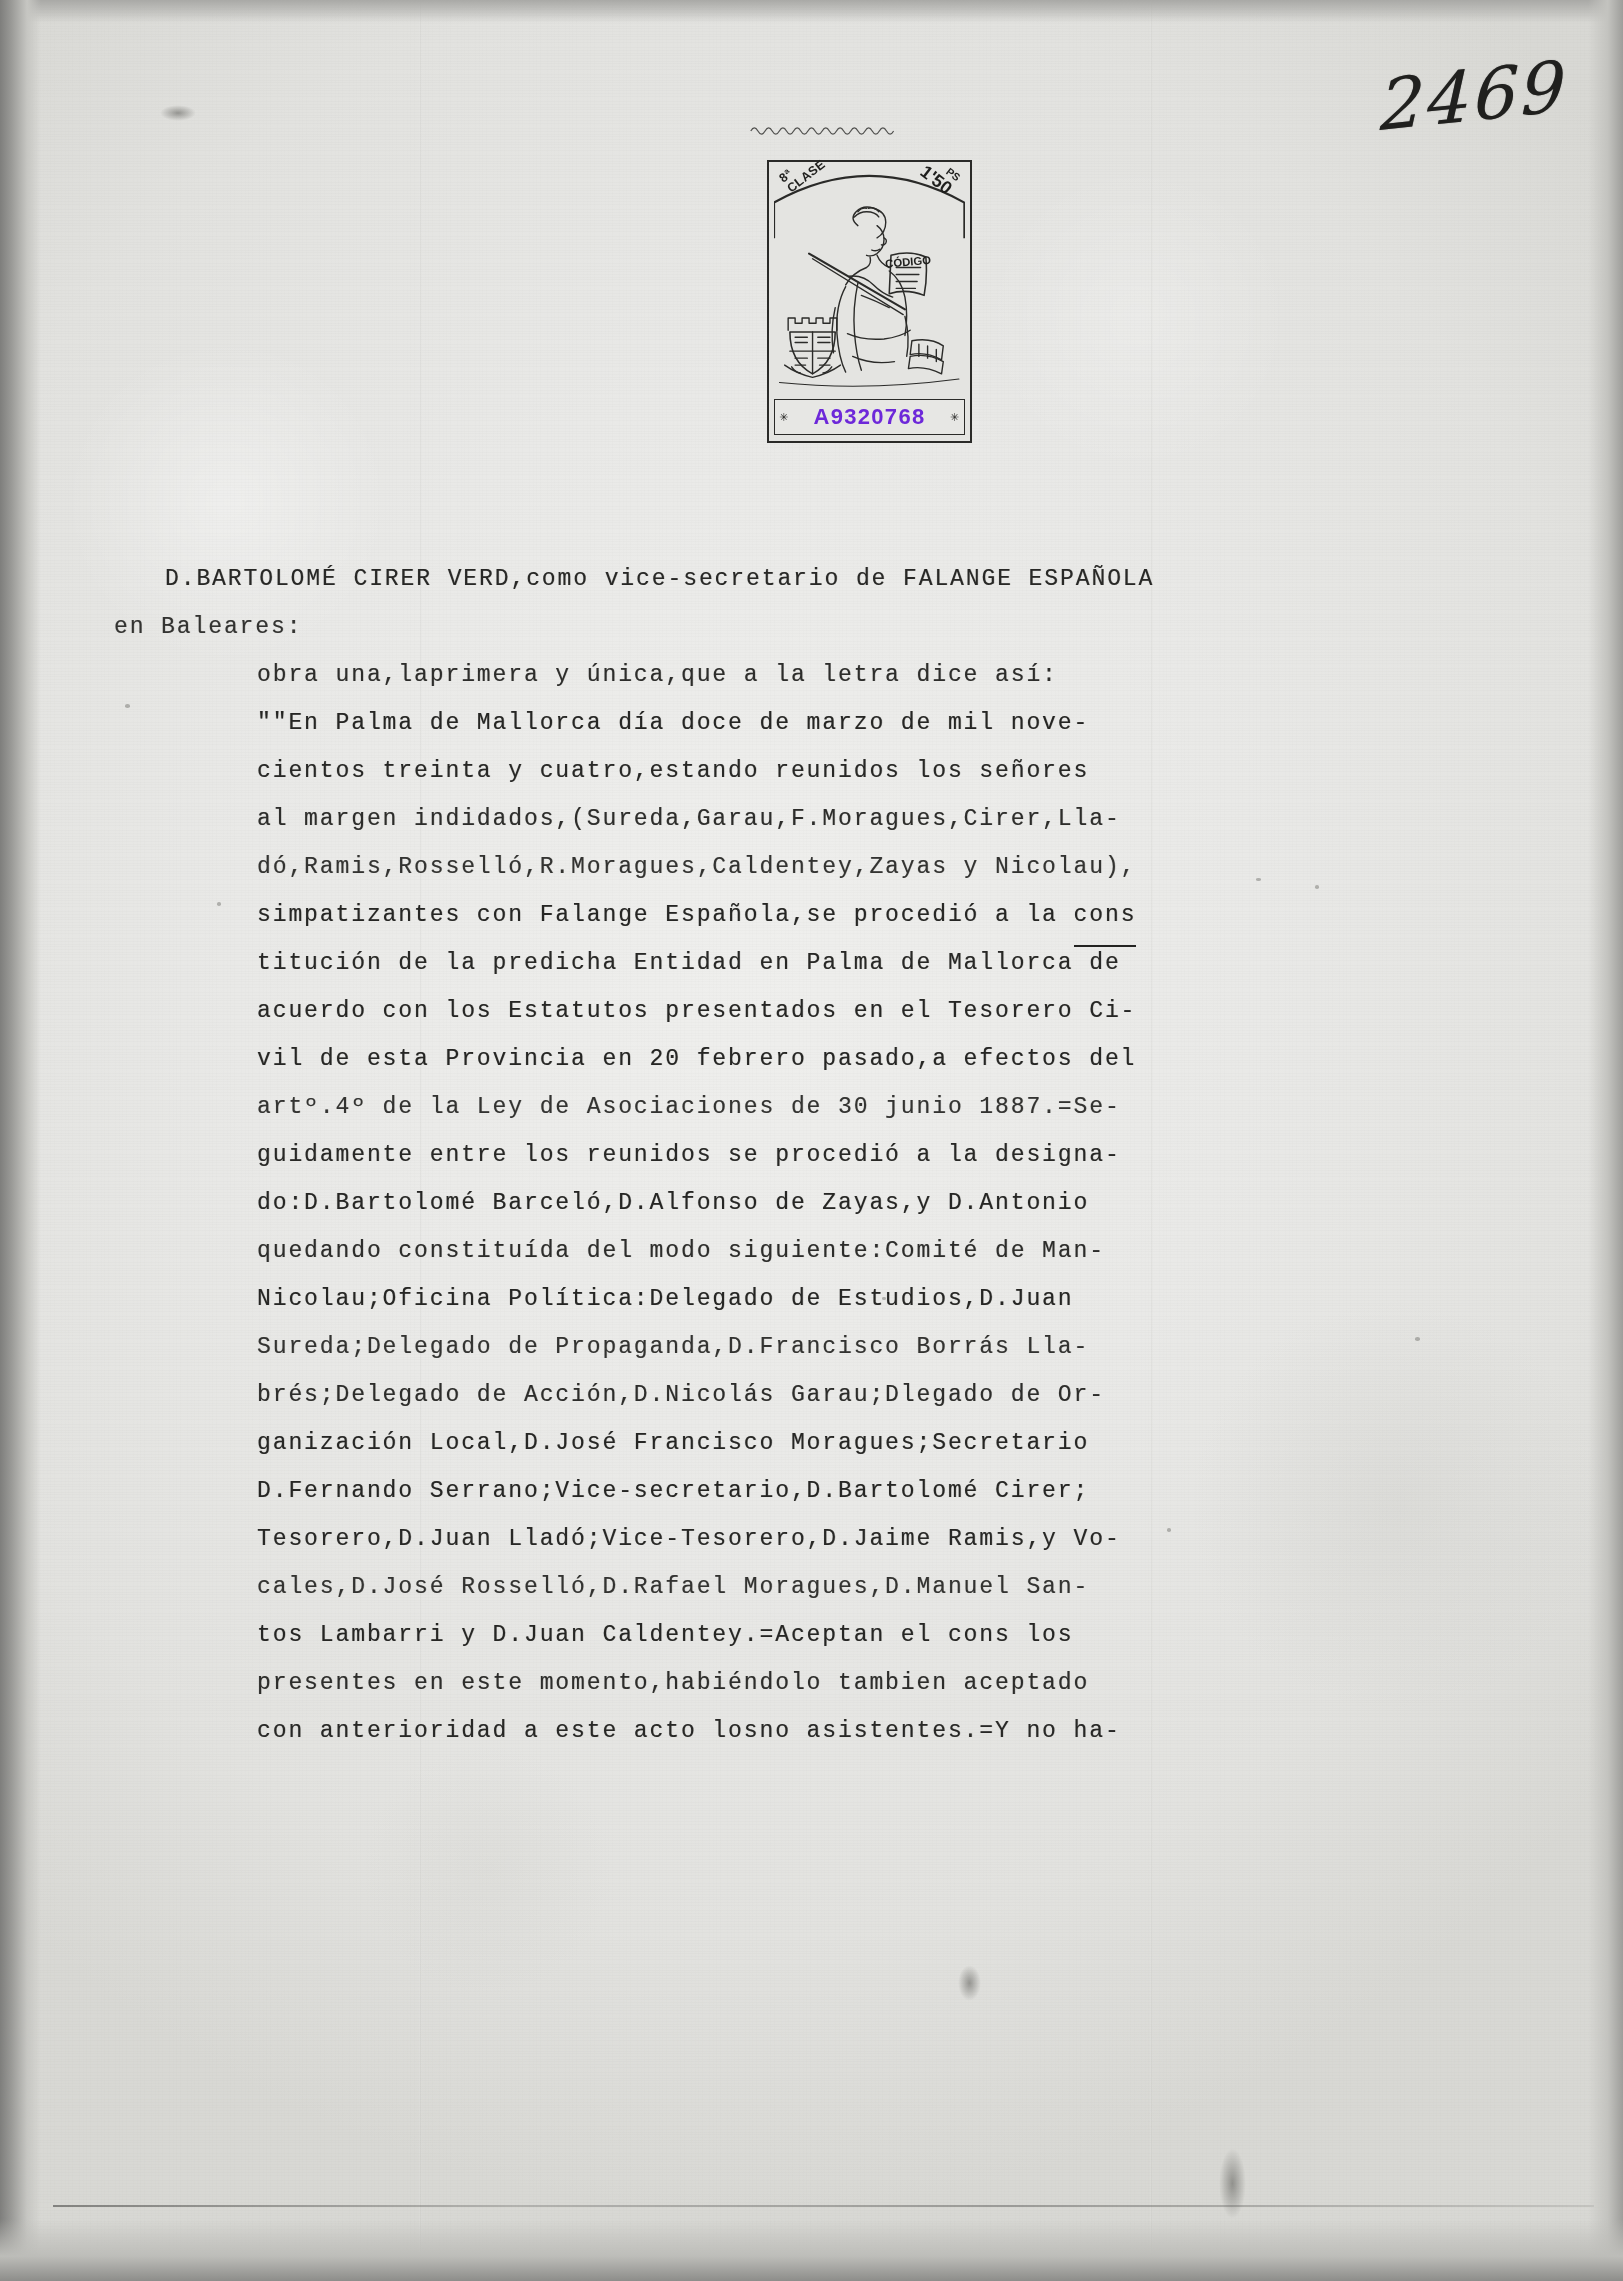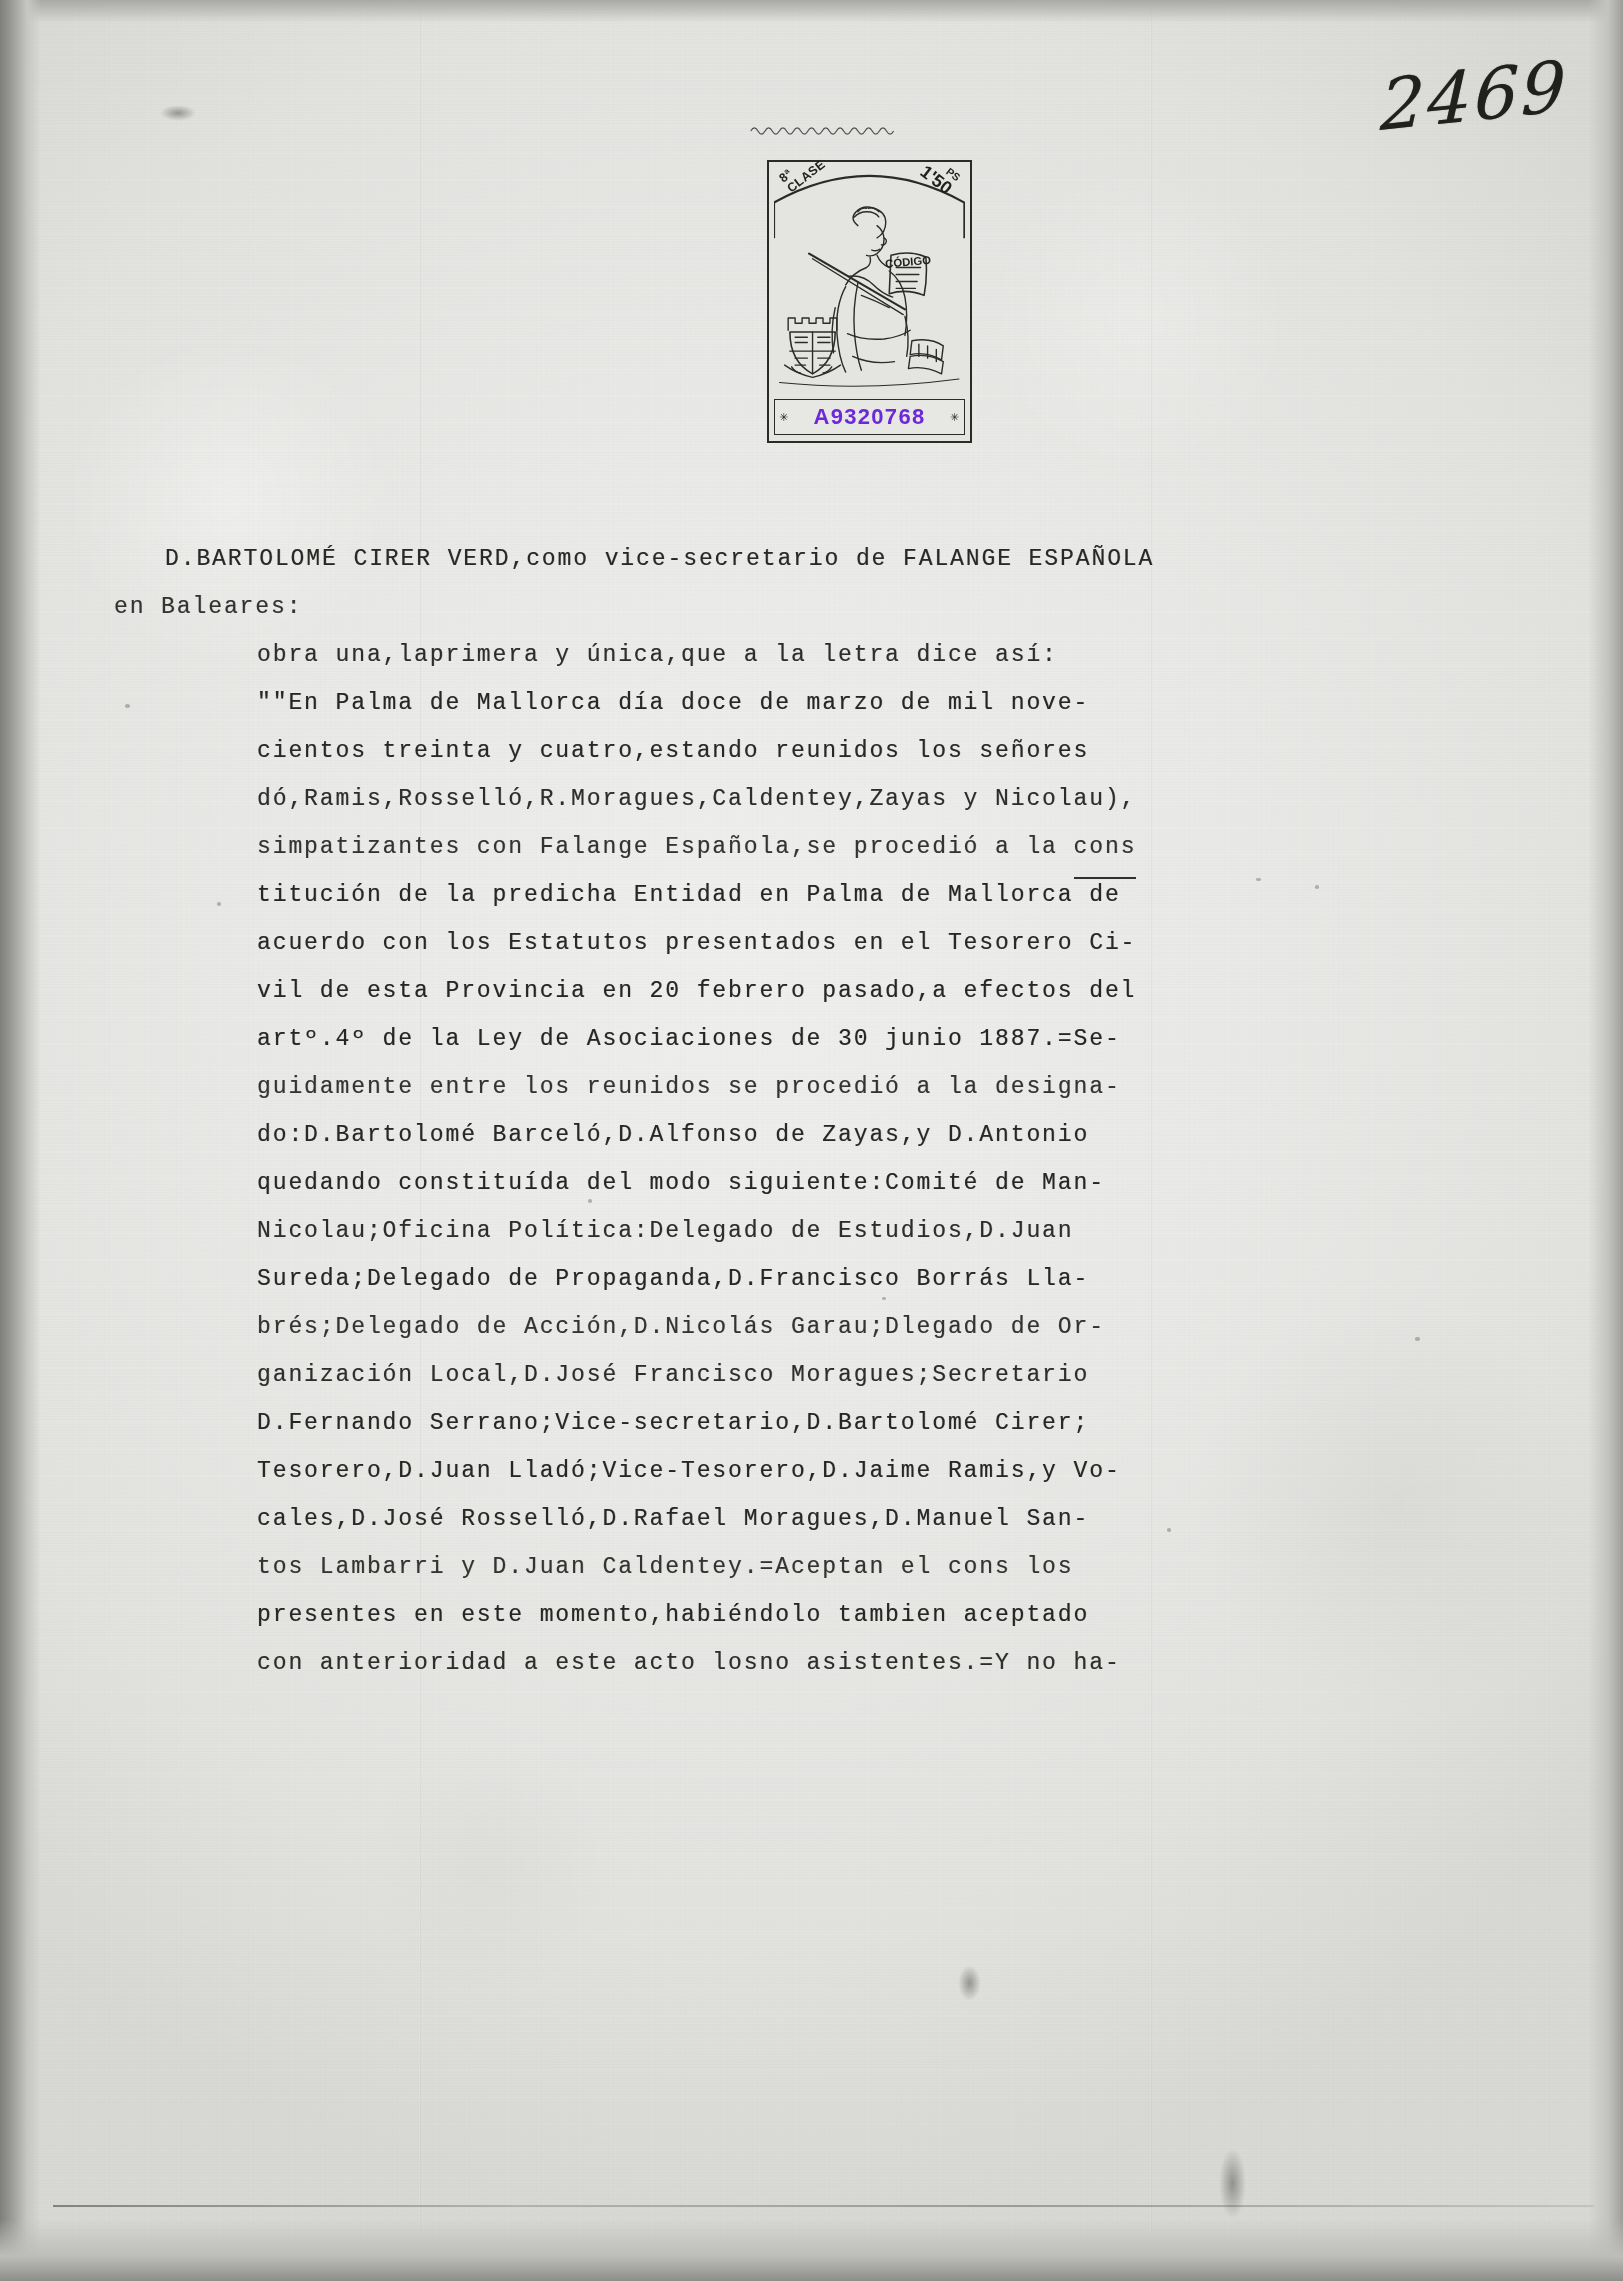--- a/index.html
+++ b/index.html
@@ -185,21 +185,21 @@
     color: #1f1f1d;
     line-height: 1;
   }
   .serial-orn.l { left: 4.5px; }
   .serial-orn.r { right: 4.5px; }
 
   
   .typed {
     position: absolute;
     left: 0;
-    top: 546px;
+    top: 566px;
     width: 1624px;
     color: #232321;
   }
   .tline {
     position: relative;
     height: 48px;
     font-size: 23px;
     letter-spacing: 1.9px;
     white-space: pre;
     color: #262624;
@@ -334,20 +334,21 @@
 
     </div>
   </div>
 
   <div class="typed" id="typed-body">
       <div class="tline ind-0">D.BARTOLOMÉ CIRER VERD,como vice-secretario de FALANGE ESPAÑOLA</div>
       <div class="tline ind-a">en Baleares:</div>
       <div class="tline ind-2">obra una,laprimera y única,que a la letra dice así:</div>
       <div class="tline ind-2">""En Palma de Mallorca día doce de marzo de mil nove-</div>
       <div class="tline ind-2">cientos treinta y cuatro,estando reunidos los señores</div>
+      <div class="tline ind-2">al margen indidados,(Sureda,Garau,F.Moragues,Cirer,Lla-</div>
       <div class="tline ind-2">dó,Ramis,Rosselló,R.Moragues,Caldentey,Zayas y Nicolau),</div>
       <div class="tline ind-2">simpatizantes con Falange Española,se procedió a la <u>cons</u></div>
       <div class="tline ind-2">titución de la predicha Entidad en Palma de Mallorca de</div>
       <div class="tline ind-2">acuerdo con los Estatutos presentados en el Tesorero Ci-</div>
       <div class="tline ind-2">vil de esta Provincia en 20 febrero pasado,a efectos del</div>
       <div class="tline ind-2">artº.4º de la Ley de Asociaciones de 30 junio 1887.=Se-</div>
       <div class="tline ind-2">guidamente entre los reunidos se procedió a la designa-</div>
       <div class="tline ind-2">do:D.Bartolomé Barceló,D.Alfonso de Zayas,y D.Antonio</div>
       <div class="tline ind-2">quedando constituída del modo siguiente:Comité de Man-</div>
       <div class="tline ind-2">Nicolau;Oficina Política:Delegado de Estudios,D.Juan</div>

